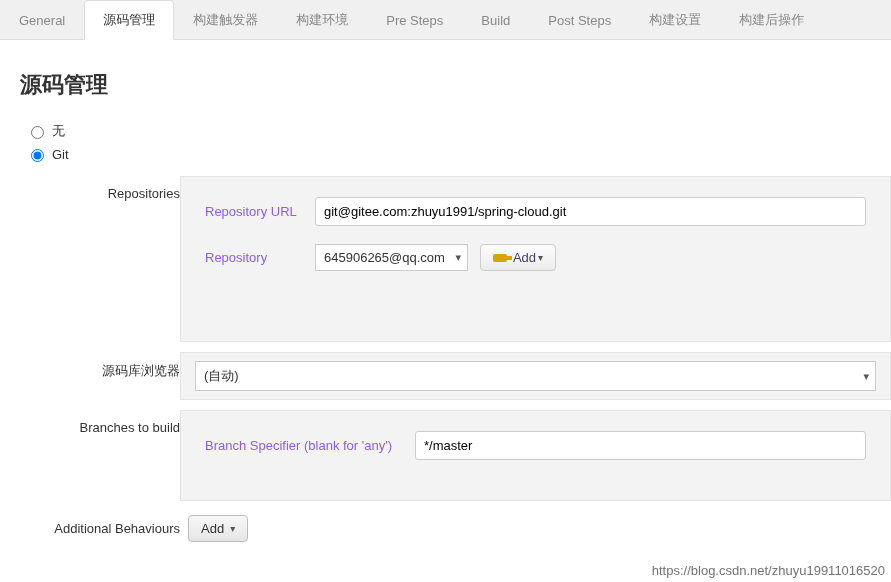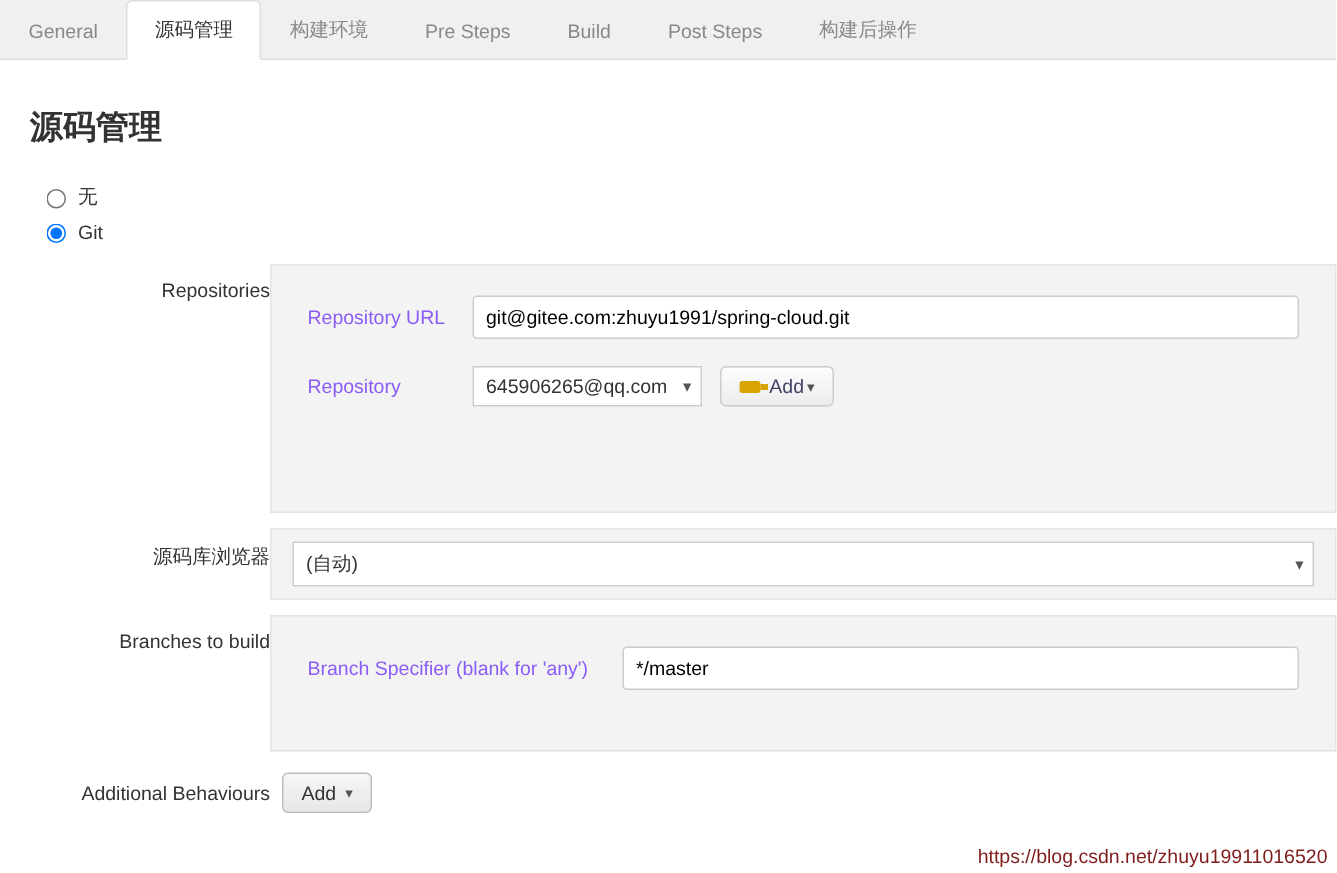--- a/index.html
+++ b/index.html
@@ -156,46 +156,52 @@
     padding:5px 12px;
     font-size:13px;
     cursor:pointer;
     display:inline-flex;
     align-items:center;
   }
   .additional-btn .caret { margin-left:6px; font-size:10px; color:#555; }
   .watermark {
     position: fixed;
     right: 6px; bottom: 4px;
-    color: #7f1d1d;
+    color: #737373;
     font-size: 13px;
     pointer-events: none;
   }
 </style>
 </head>
 <body>
 
 <div class="tabs">
   <div class="tab">
       <span>General</span>
     </div>
   <div class="tab active">
       <span>源码管理</span>
     </div>
   <div class="tab">
+      <span>构建触发器</span>
+    </div>
+  <div class="tab">
       <span>构建环境</span>
     </div>
   <div class="tab">
       <span>Pre Steps</span>
     </div>
   <div class="tab">
       <span>Build</span>
     </div>
   <div class="tab">
       <span>Post Steps</span>
+    </div>
+  <div class="tab">
+      <span>构建设置</span>
     </div>
   <div class="tab">
       <span>构建后操作</span>
     </div>
 </div>
 
 <div class="content">
   <div class="section-title">源码管理</div>
 
   <div class="radio-row">

